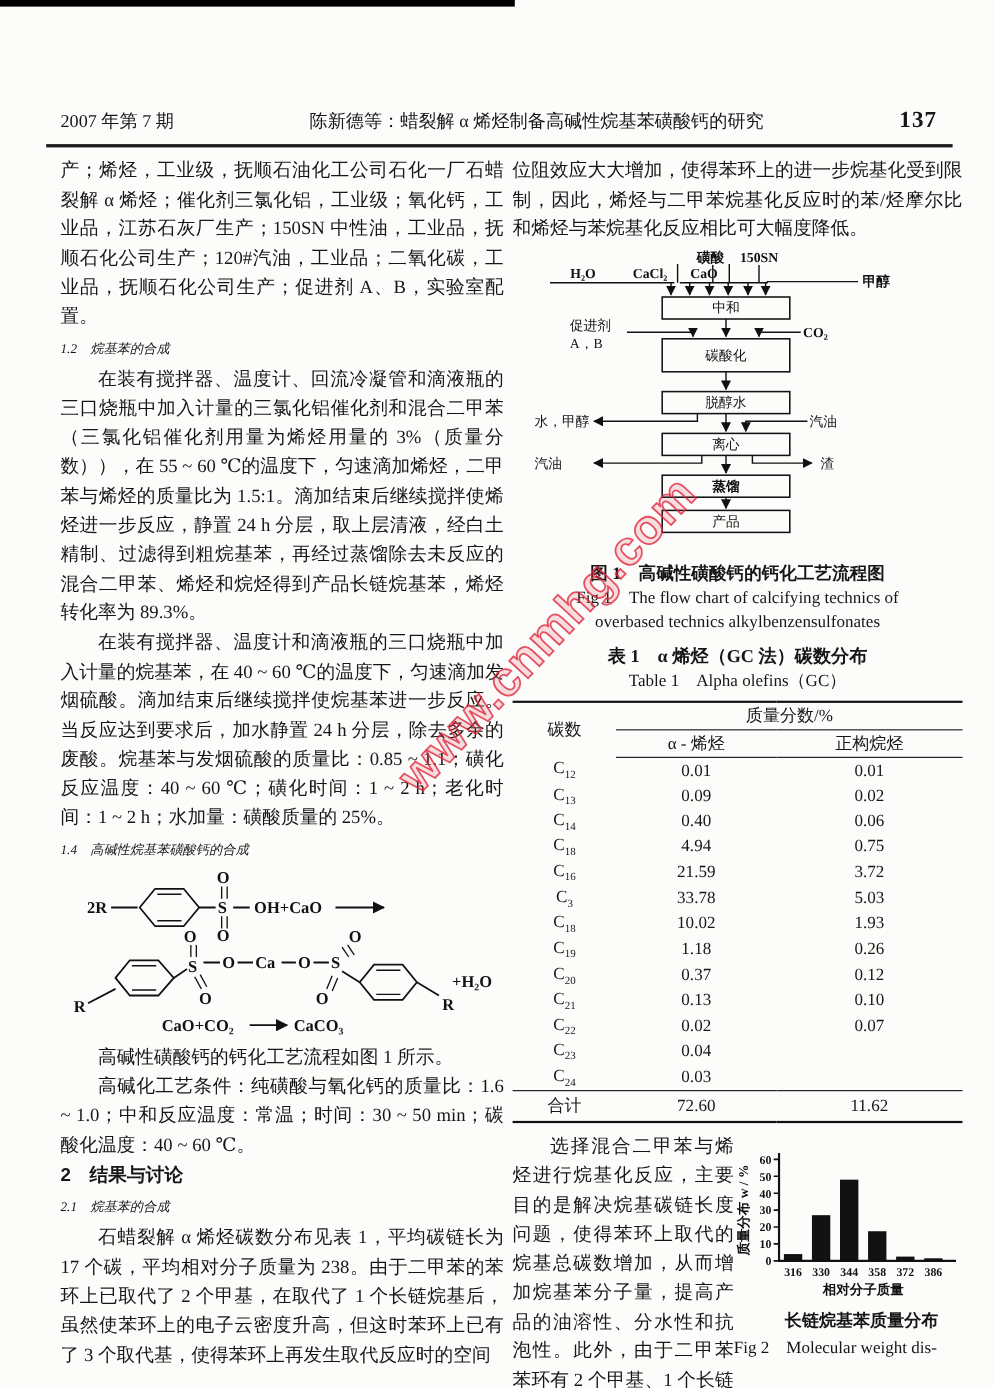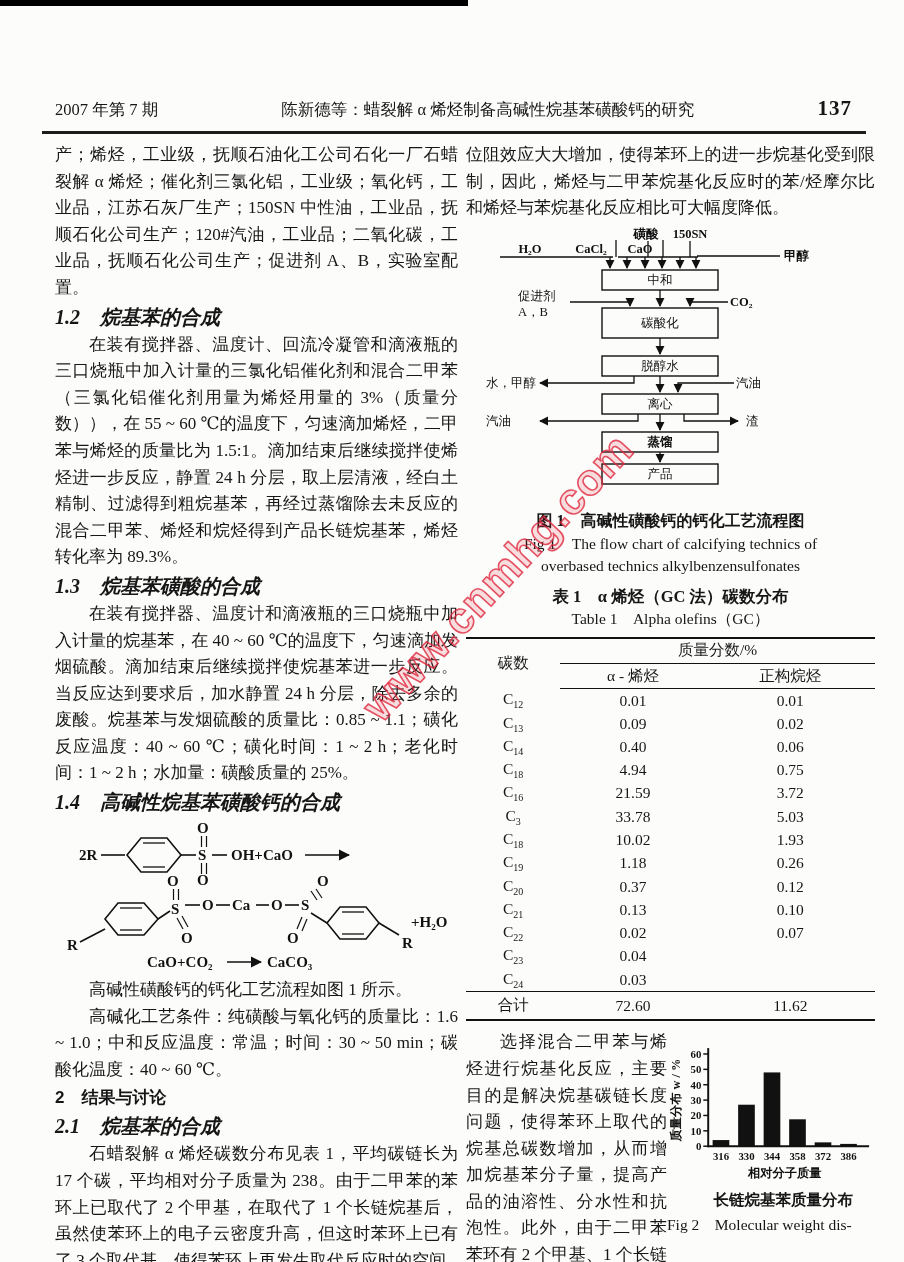--- a/index.html
+++ b/index.html
@@ -8,21 +8,21 @@
   .scan-strip{position:absolute;left:0;top:0;width:468px;height:6px;background:#000}
   .hdr{position:absolute;left:55px;right:52px;top:96px;display:flex;align-items:baseline;
        justify-content:space-between;font-size:16.5px}
   .hdr .title{flex:1;text-align:center}
   .hdr .pg{font-size:21px;font-weight:bold;letter-spacing:1px}
   .rule{position:absolute;left:42px;right:38px;top:131px;height:3px;background:#1c1c1c}
   .colL{position:absolute;left:55px;top:142px;width:403px}
   .colR{position:absolute;left:466px;top:142px;width:409px}
   p.body{margin:0;font-size:17px;line-height:26.6px;text-align:justify;text-indent:2em}
   p.noindent{text-indent:0}
-  .sec{margin:2px 0;font-size:20px;line-height:26px;font-weight:700;font-style:italic}
+  .sec{margin:2px 0;font-size:12px;line-height:26px;font-weight:400;font-style:italic}
   .sec.hei{font-style:normal;font-weight:bold;font-family:"Liberation Sans",sans-serif;font-size:17px}
   .eq-wrap{margin:4px 0 2px 0}
   .figcap-zh{font-weight:bold;text-align:center;font-size:16px;margin:5px 0 1px}
   .figcap-en{text-align:center;font-size:15.5px;margin:0;line-height:22px}
   .tabcap-zh{font-weight:bold;text-align:center;font-size:16.5px;margin:9px 0 1px}
   .tabcap-en{text-align:center;font-size:15.5px;margin:0 0 7px}
   table.t1{width:100%;border-collapse:collapse;border-top:2.4px solid #111;
            border-bottom:2.4px solid #111;font-size:15.5px}
   .t1 th,.t1 td{padding:1.6px 4px;text-align:center;font-weight:normal}
   .t1 thead th.mass{border-bottom:1.2px solid #111}
@@ -58,21 +58,20 @@
   <span class="pg">137</span>
 </div>
 <div class="rule"></div>
 
 <div class="wm">www.cnmhg.com</div>
 
 <div class="colL">
   <p class="body noindent">产；烯烃，工业级，抚顺石油化工公司石化一厂石蜡裂解 α 烯烃；催化剂三氯化铝，工业级；氧化钙，工业品，江苏石灰厂生产；150SN 中性油，工业品，抚顺石化公司生产；120#汽油，工业品；二氧化碳，工业品，抚顺石化公司生产；促进剂 A、B，实验室配置。</p>
   <p class="sec">1.2　烷基苯的合成</p>
   <p class="body">在装有搅拌器、温度计、回流冷凝管和滴液瓶的三口烧瓶中加入计量的三氯化铝催化剂和混合二甲苯（三氯化铝催化剂用量为烯烃用量的 3%（质量分数）），在 55 ~ 60 ℃的温度下，匀速滴加烯烃，二甲苯与烯烃的质量比为 1.5:1。滴加结束后继续搅拌使烯烃进一步反应，静置 24 h 分层，取上层清液，经白土精制、过滤得到粗烷基苯，再经过蒸馏除去未反应的混合二甲苯、烯烃和烷烃得到产品长链烷基苯，烯烃转化率为 89.3%。</p>
-  <p class="sec">1.3　烷基苯磺酸的合成</p>
   <p class="body">在装有搅拌器、温度计和滴液瓶的三口烧瓶中加入计量的烷基苯，在 40 ~ 60 ℃的温度下，匀速滴加发烟硫酸。滴加结束后继续搅拌使烷基苯进一步反应。当反应达到要求后，加水静置 24 h 分层，除去多余的废酸。烷基苯与发烟硫酸的质量比：0.85 ~ 1.1；磺化反应温度：40 ~ 60 ℃；磺化时间：1 ~ 2 h；老化时间：1 ~ 2 h；水加量：磺酸质量的 25%。</p>
   <p class="sec">1.4　高碱性烷基苯磺酸钙的合成</p>
 
   <div class="eq-wrap">
     <svg width="402" height="152" viewBox="0 0 402 152">
       <defs>
         <marker id="arr" viewBox="0 0 10 10" refX="9" refY="5" markerWidth="7" markerHeight="7" orient="auto-start-reverse">
           <path d="M0,0L10,5L0,10z" fill="#111"></path>
         </marker>
       </defs>

